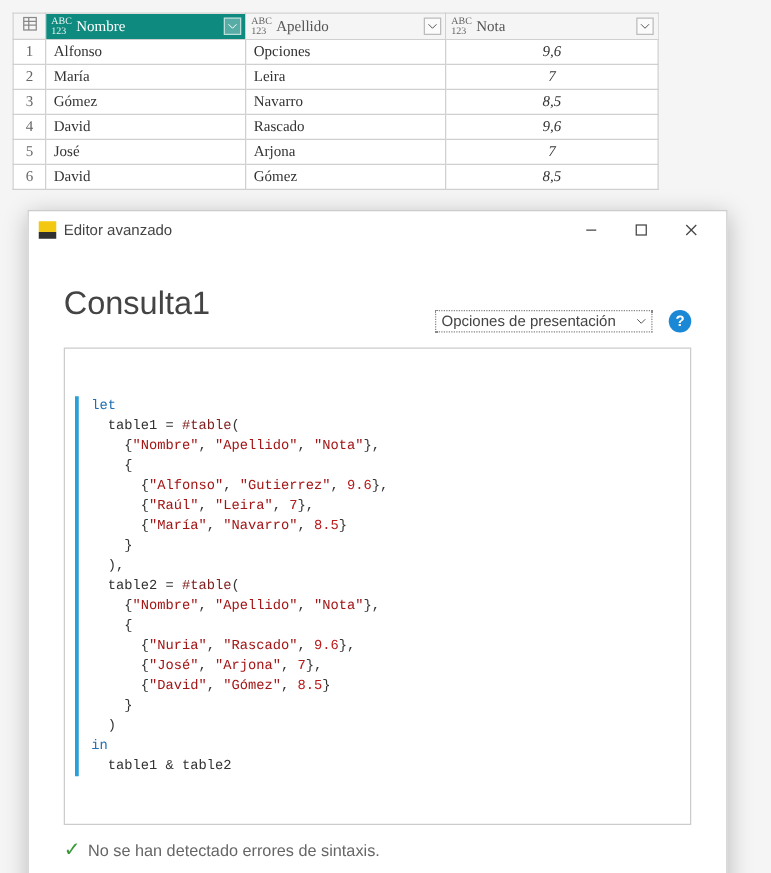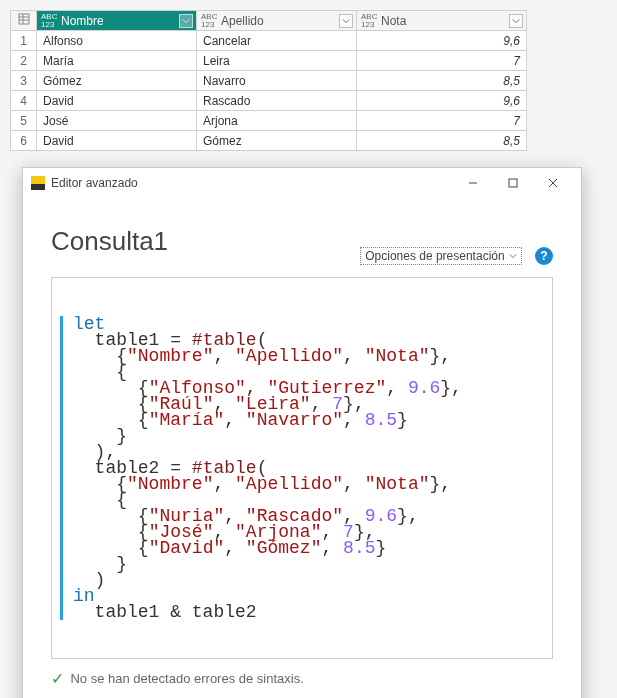--- a/index.html
+++ b/index.html
@@ -17,20 +17,21 @@
     border-collapse: collapse;
     background: #fff;
   }
   .grid th, .grid td {
     border: 1px solid #d0d0d0;
     padding: 2px 6px;
     height: 20px;
     font-weight: normal;
     text-align: left;
     vertical-align: middle;
+    font-family: Liberation Serif, serif;
   }
   .grid .row-index {
     width: 26px;
     text-align: center;
     color: #666;
     background: #fff;
   }
   .grid .corner {
     width: 26px;
     background: #f5f5f5;
@@ -66,21 +67,21 @@
     width: 14px;
     height: 14px;
     border: 1px solid rgba(0,0,0,.25);
     background: rgba(255,255,255,.6);
     display: flex;
     align-items: center;
     justify-content: center;
   }
   .grid .col-head.selected .drop { border-color: rgba(255,255,255,.6); background: rgba(255,255,255,.3); }
   .grid .col-head .drop svg { width: 8px; height: 6px; }
-  .grid .num { text-align: right; font-style: italic; }
+  .grid .num { text-align: center; font-style: italic; }
   .col-nombre  { width: 160px; }
   .col-apellido{ width: 160px; }
   .col-nota    { width: 170px; }
 
   
   .dialog {
     margin-top: 16px;
     width: 560px;
     background: #fff;
     border: 1px solid #ccc;
@@ -118,49 +119,49 @@
     color: #444;
     margin: 20px 0 8px 0;
   }
   .opts {
     font-size: 12px;
     color: #444;
     padding: 1px 4px;
     border: 1px dotted #888;
     display: inline-flex;
     align-items: center;
-    gap: 4px;
+    gap: 16px;
   }
   .help {
     width: 18px; height: 18px; border-radius: 50%;
     background: #1b88d6; color: #fff;
     font-size: 12px; font-weight: bold;
     display: inline-flex; align-items: center; justify-content: center;
     margin-left: 10px;
   }
   .code-box {
     border: 1px solid #ccc;
     background: #fff;
     padding: 6px 8px 6px 8px;
     font-family: Consolas, "Courier New", monospace;
-    font-size: 18px;
+    font-size: 11px;
     line-height: 16px;
     white-space: pre;
     color: #333;
     overflow: auto;
   }
   .code-box .gutter {
     border-left: 3px solid #2aa0d8;
     padding-left: 10px;
     display: block;
   }
   .kw  { color: #1f6fb2; }
   .fn  { color: #7f1d1d; }
   .str { color: #a31515; }
-  .num2{ color: #8b5cf6; }
+  .num2{ color: #b91c1c; }
   .status {
     display: flex;
     align-items: center;
     gap: 6px;
     color: #666;
     margin: 10px 0 16px 0;
     font-size: 13px;
   }
   .status .check { color: #3a9a3a; font-size: 16px; }
   .dlg-buttons {
@@ -237,21 +238,21 @@
             </svg>
         </span>
       </th>
     </tr>
   </thead>
   <tbody id="grid-body">
 
   <tr>
         <td class="row-index">1</td>
         <td>Alfonso</td>
-        <td>Cancelar</td>
+        <td>Opciones</td>
         <td class="num">9,6</td>
       </tr>
       <tr>
         <td class="row-index">2</td>
         <td>María</td>
         <td>Leira</td>
         <td class="num">7</td>
       </tr>
       <tr>
         <td class="row-index">3</td>

